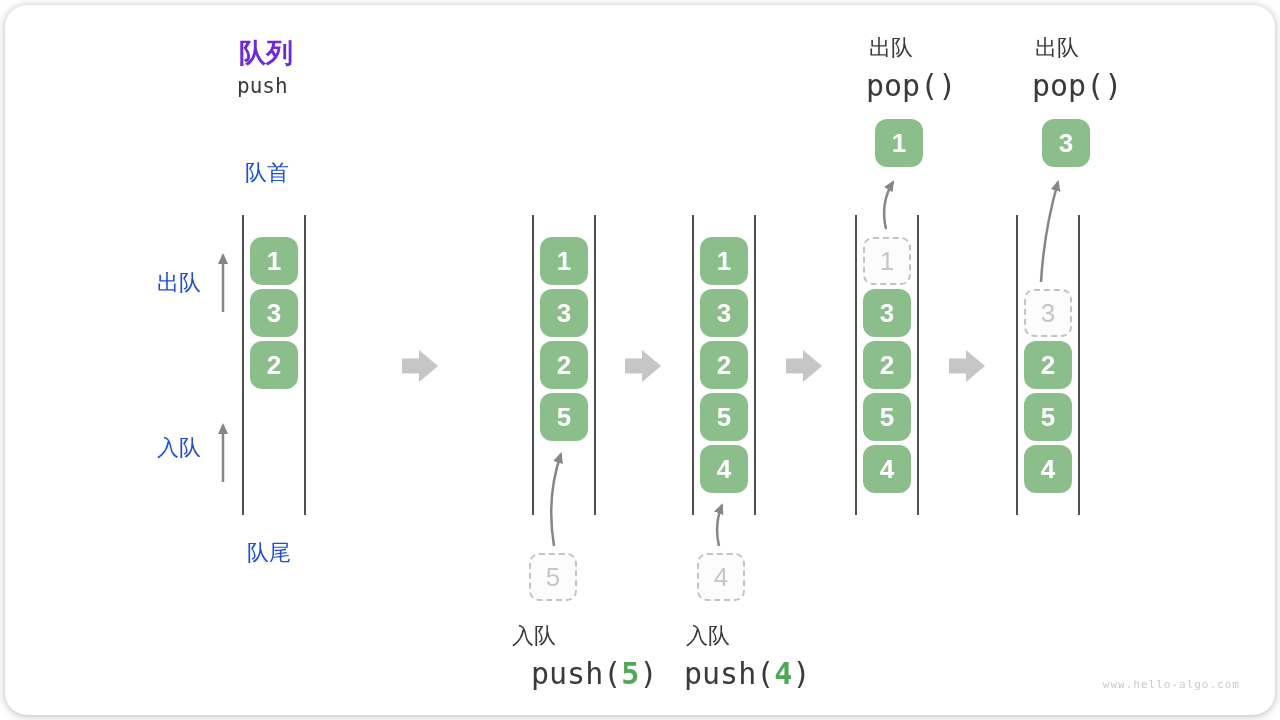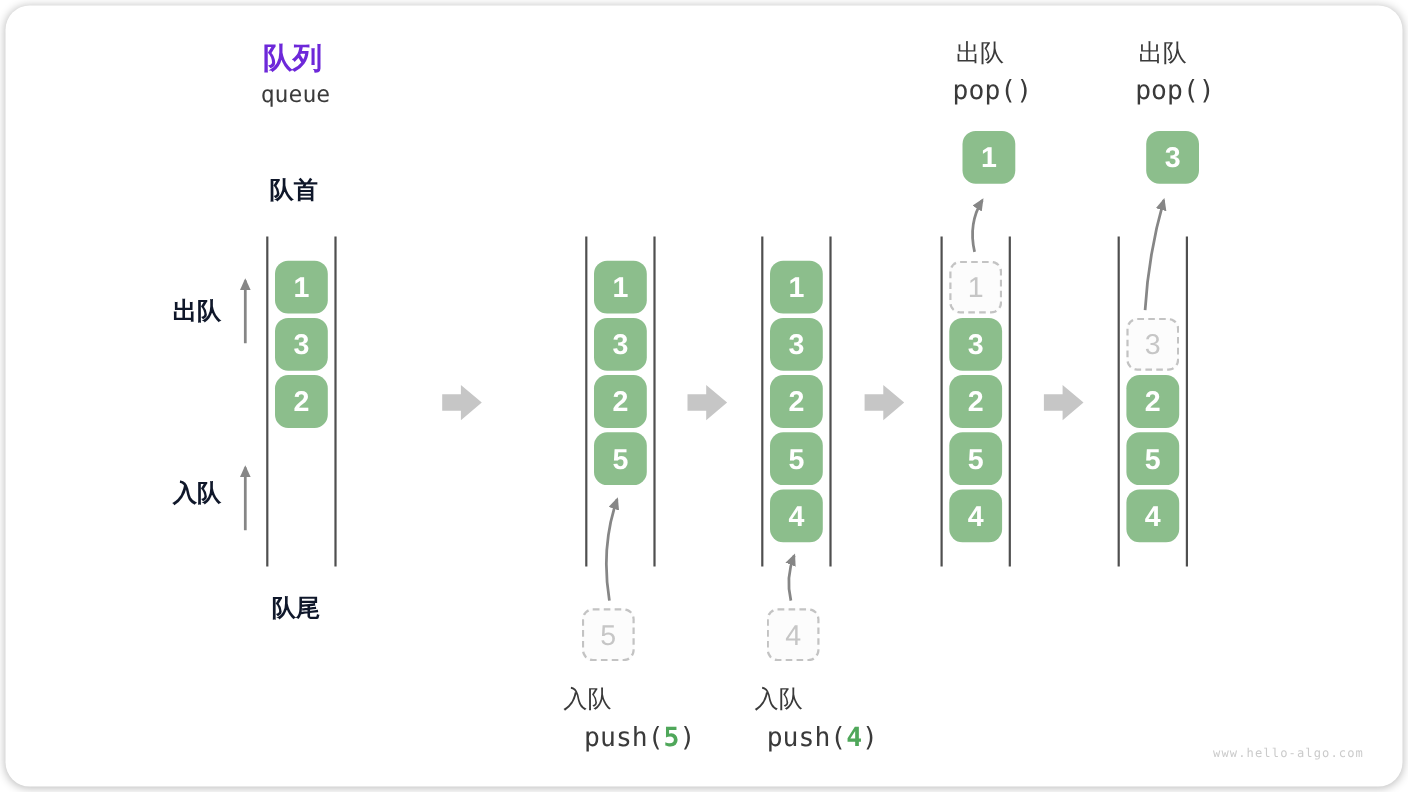--- a/index.html
+++ b/index.html
@@ -22,21 +22,21 @@
     font-size: 27px; font-weight: bold;
     color: #4FA75A;
   }
   #title-en {
     left: 232px; top: 69px;
     font-size: 21px;
     font-family: "DejaVu Sans Mono", monospace;
     color: #3b3b3b;
   }
   .side-label {
-    font-size: 22px; font-weight: bold; color: #0f172a;
+    font-size: 22px; font-weight: normal; color: #1d4ed8;
   }
   #label-front  { left: 240px; top: 153px; }
   #label-rear   { left: 242px; top: 533px; }
   #label-dequeue{ left: 152px; top: 263px; }
   #label-enqueue{ left: 152px; top: 428px; }
   #arrow-layer {
     left: 0; top: 0; width: 1280px; height: 720px;
     pointer-events: none;
   }
   .chan-line {
@@ -60,40 +60,40 @@
     display: flex; align-items: center; justify-content: center;
     font-size: 26px; font-weight: normal; color: #c6c6c6;
   }
   .op-label {
     position: absolute;
     font-size: 22px; color: #3a3a3a; font-weight: 500;
     white-space: nowrap;
   }
   .op-code {
     position: absolute;
-    font-size: 24px; color: #3a3a3a;
+    font-size: 30px; color: #3a3a3a;
     font-family: "DejaVu Sans Mono", monospace;
     white-space: nowrap;
   }
   .op-code .arg { font-weight: bold; }
   #watermark {
     right: 35px; bottom: 24px;
     font-size: 11px;
     font-family: "DejaVu Sans Mono", monospace;
     color: #cbcbcb;
     letter-spacing: 1px;
   }
 </style>
 </head>
 <body>
 
 <div id="card">
 
   <div id="title-zh" class="abs" style="color: #6d28d9;">队列</div>
-  <div id="title-en" class="abs">queue</div>
+  <div id="title-en" class="abs">push</div>
 
   <div id="label-front" class="abs side-label">队首</div>
   <div id="label-rear" class="abs side-label">队尾</div>
   <div id="label-dequeue" class="abs side-label">出队</div>
   <div id="label-enqueue" class="abs side-label">入队</div>
 
   <svg id="arrow-layer" class="abs" width="1280" height="720" viewBox="0 0 1280 720">
     <defs>
       <marker id="ah" markerUnits="userSpaceOnUse" markerWidth="13" markerHeight="12" refX="9" refY="5" orient="auto">
         <path d="M0,0 L11,5 L0,10 z" fill="#868686"></path>
@@ -132,21 +132,21 @@
       <div class="op-code" style="left: 526px; top: 651px;"><span>push(</span><span class="arg" style="color: rgb(79, 167, 90);">5</span><span>)</span></div>
       <div class="chan-line" style="left: 687px; background: rgb(79, 79, 79);"></div>
       <div class="chan-line" style="left: 749px; background: rgb(79, 79, 79);"></div>
       <div class="qbox" style="left: 695px; top: 232px; background: rgb(140, 190, 140);">1</div>
       <div class="qbox" style="left: 695px; top: 284px; background: rgb(140, 190, 140);">3</div>
       <div class="qbox" style="left: 695px; top: 336px; background: rgb(140, 190, 140);">2</div>
       <div class="qbox" style="left: 695px; top: 388px; background: rgb(140, 190, 140);">5</div>
       <div class="qbox" style="left: 695px; top: 440px; background: rgb(140, 190, 140);">4</div>
       <div class="ghost" style="left: 692px; top: 548px; color: rgb(198, 198, 198);">4</div>
       <div class="op-label" style="left: 681px; top: 616px;">入队</div>
-      <div class="op-code" style="left: 679px; top: 651px; margin-left: 13px;"><span>push(</span><span class="arg" style="color: rgb(79, 167, 90);">4</span><span>)</span></div>
+      <div class="op-code" style="left: 679px; top: 651px;"><span>push(</span><span class="arg" style="color: rgb(79, 167, 90);">4</span><span>)</span></div>
       <div class="chan-line" style="left: 850px; background: rgb(79, 79, 79);"></div>
       <div class="chan-line" style="left: 912px; background: rgb(79, 79, 79);"></div>
       <div class="qbox" style="left: 858px; top: 284px; background: rgb(140, 190, 140);">3</div>
       <div class="qbox" style="left: 858px; top: 336px; background: rgb(140, 190, 140);">2</div>
       <div class="qbox" style="left: 858px; top: 388px; background: rgb(140, 190, 140);">5</div>
       <div class="qbox" style="left: 858px; top: 440px; background: rgb(140, 190, 140);">4</div>
       <div class="ghost" style="left: 858px; top: 232px; color: rgb(198, 198, 198);">1</div>
       <div class="qbox" style="left: 870px; top: 114px; background: rgb(140, 190, 140);">1</div>
       <div class="op-label" style="left: 864px; top: 28px;">出队</div>
       <div class="op-code" style="left: 861px; top: 63px;">pop()</div>

